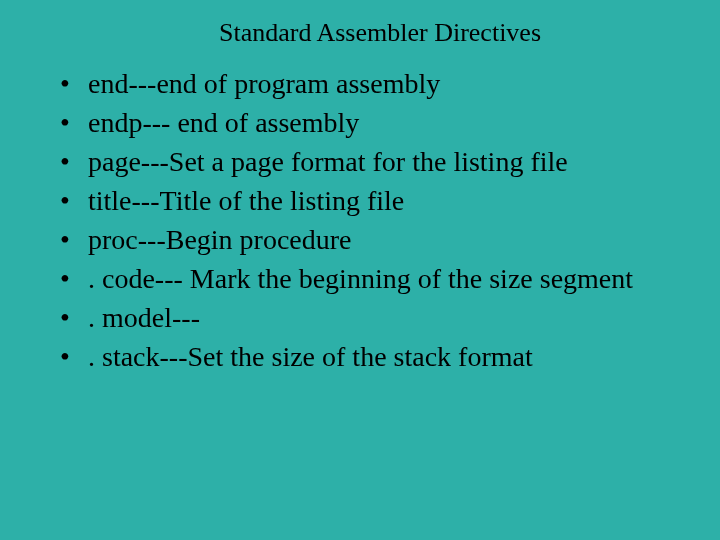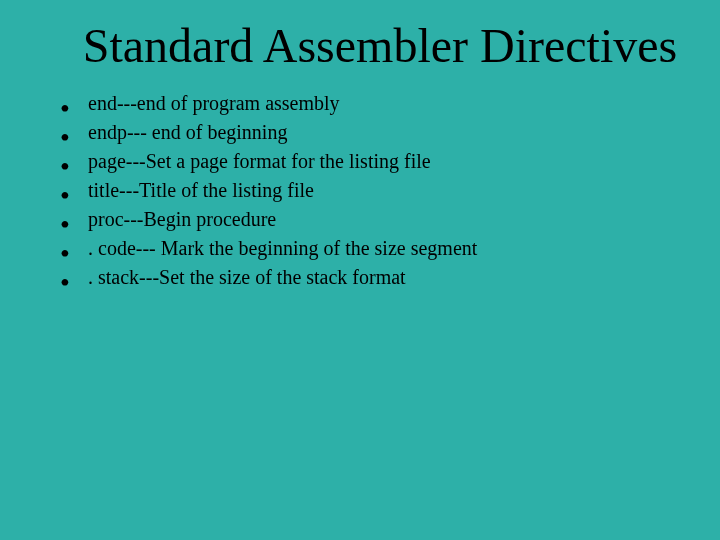--- a/index.html
+++ b/index.html
@@ -12,31 +12,31 @@
     color: #000;
     overflow: hidden;
   }
   .slide {
     width: 720px;
     height: 540px;
     box-sizing: border-box;
     padding: 18px 30px 0 30px;
   }
   .title {
-    font-size: 48px;
+    font-size: 26px;
     text-align: center;
     margin: 0 0 18px 0;
     font-weight: normal;
     padding-left: 40px;
   }
   ul.bullets {
     list-style: none;
     margin: 0;
     padding: 0 0 0 30px;
-    font-size: 20px;
+    font-size: 28px;
     line-height: 1.25;
   }
   ul.bullets li {
     position: relative;
     padding-left: 28px;
     margin: 0 0 4px 0;
   }
   ul.bullets li::before {
     content: "•";
     position: absolute;
@@ -46,20 +46,21 @@
     line-height: 1.25;
   }
 </style>
 </head>
 <body>
 
 <div class="slide">
   <h1 class="title">Standard Assembler Directives</h1>
   <ul class="bullets">
     <li> end---end of program assembly</li>
-    <li>endp--- end of beginning</li>
+    <li>endp--- end of assembly</li>
     <li>page---Set a page format for the listing file</li>
     <li>title---Title of the listing file</li>
     <li>proc---Begin procedure</li>
     <li>. code--- Mark the beginning of the size segment</li>
+    <li>. model---</li>
     <li>. stack---Set the size of the stack format</li>
   </ul>
 </div>
 
 </body></html>

